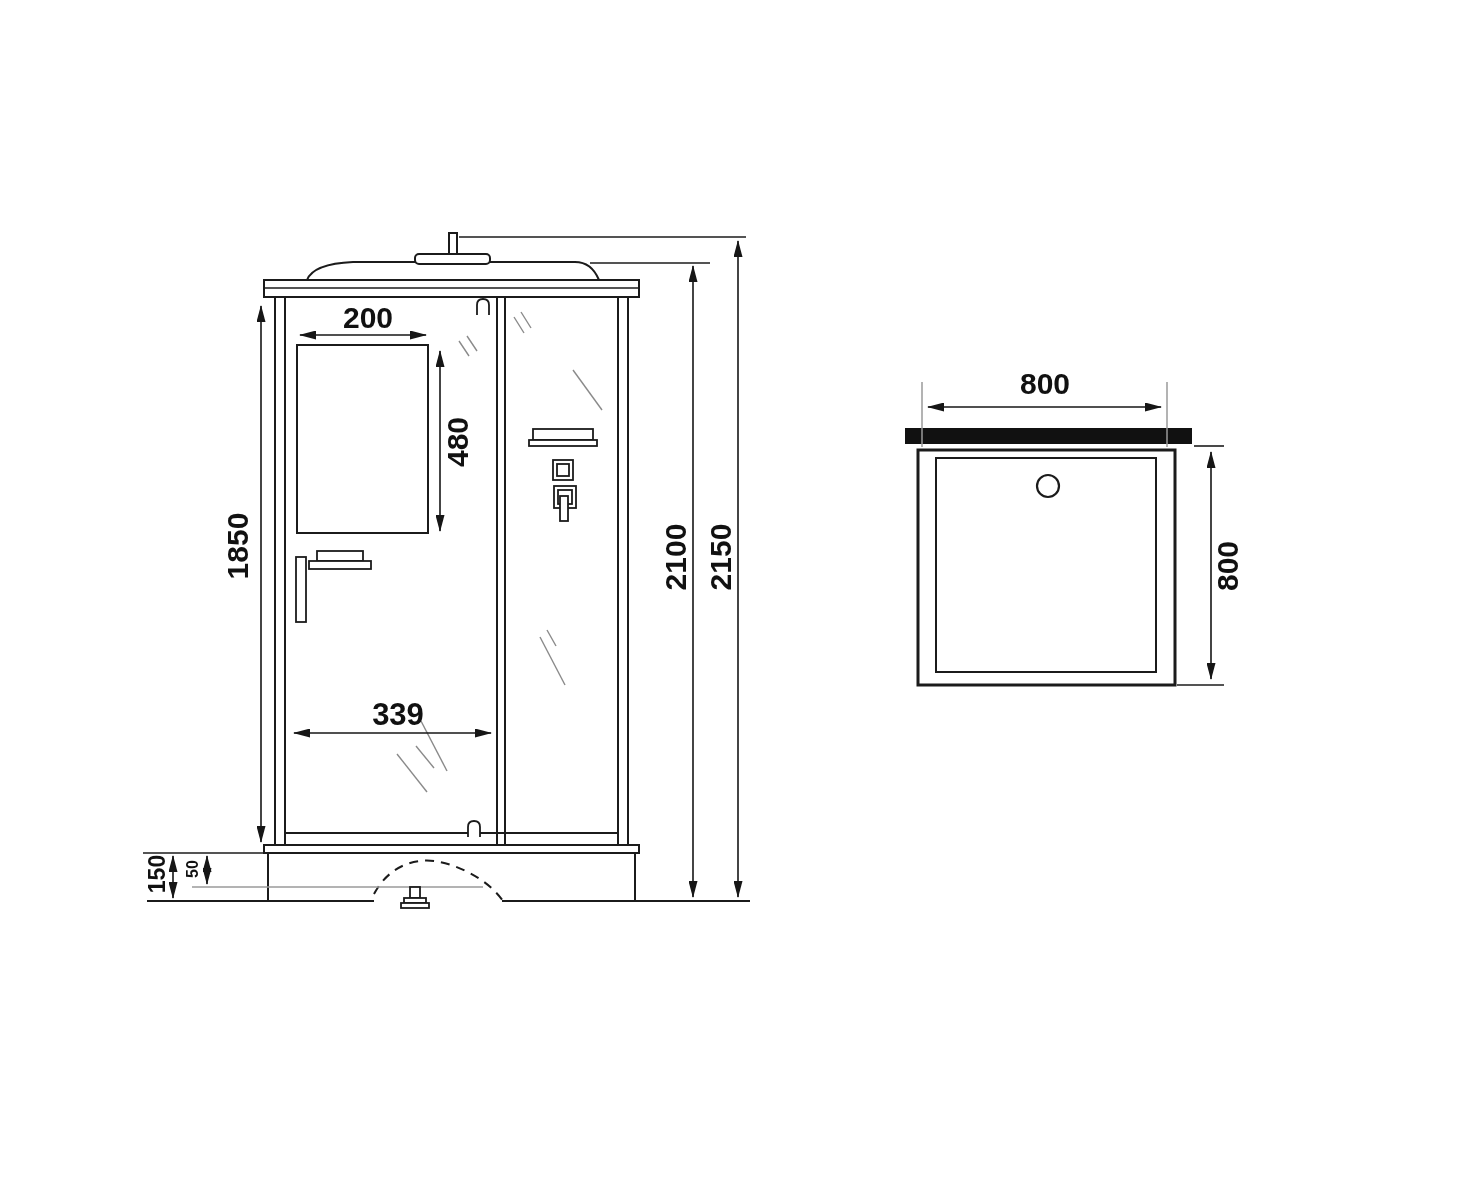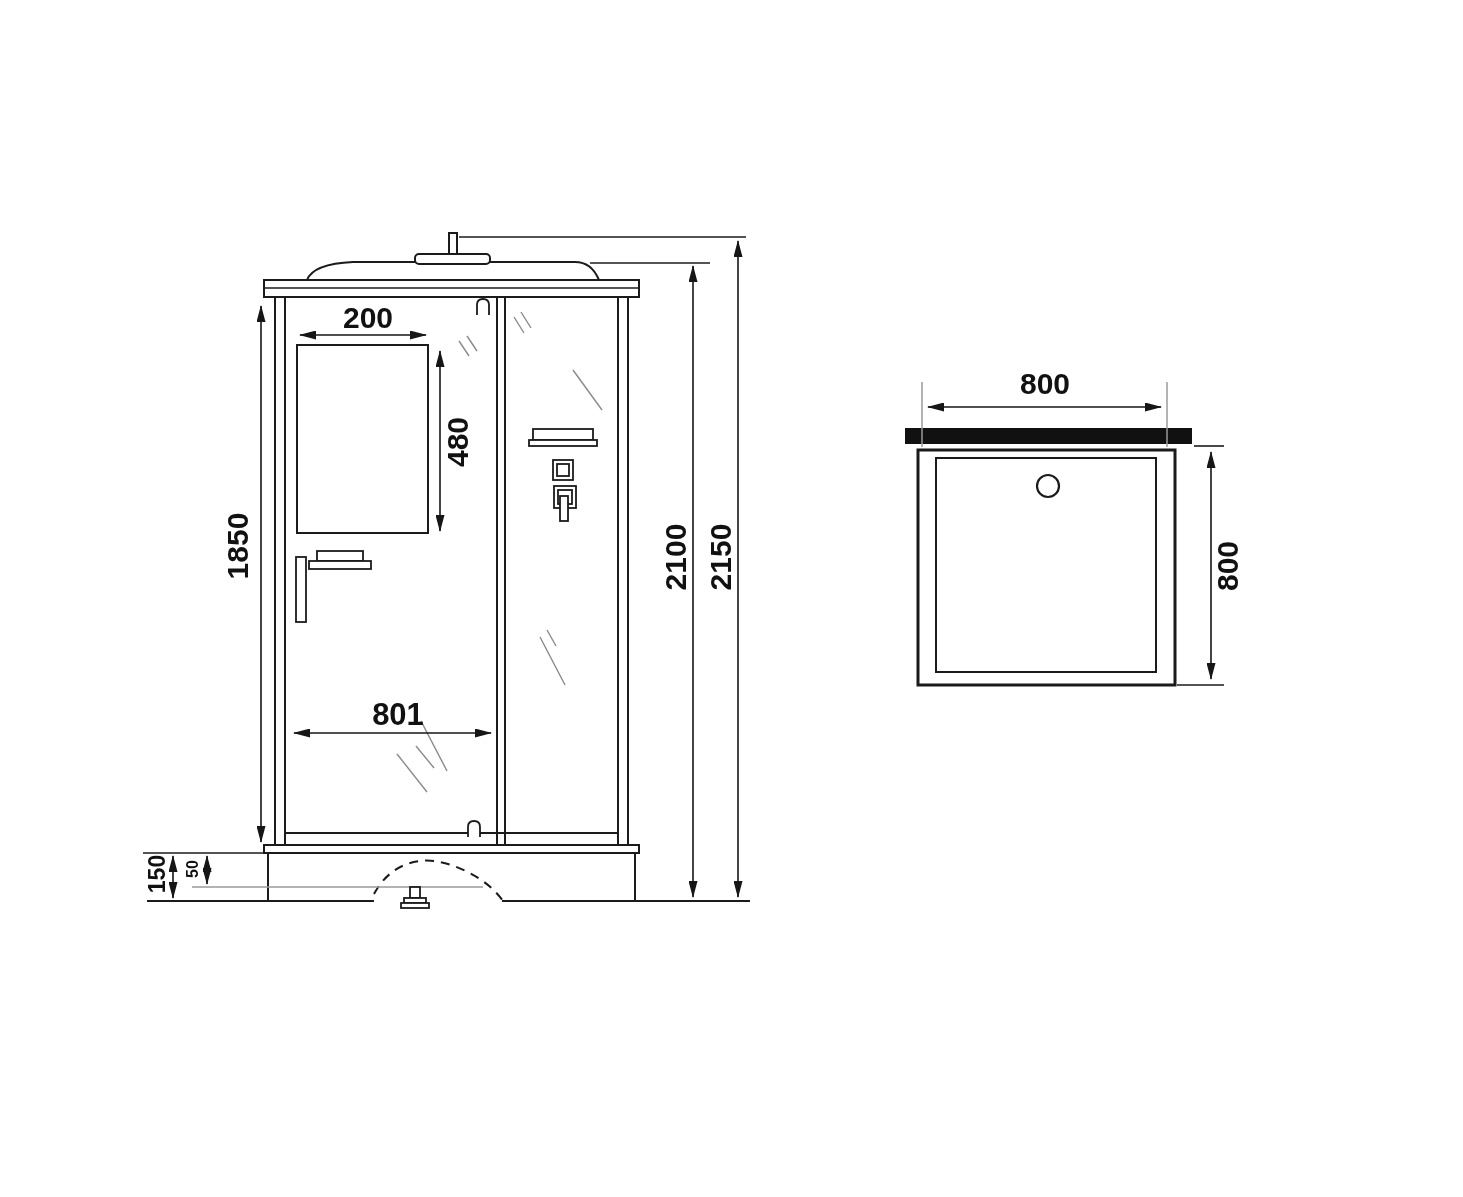--- a/index.html
+++ b/index.html
@@ -155,21 +155,21 @@
       </g>
     </g>
   </svg>
 
   <div class="dim-label fs30" style="left:368px;top:318px;">200</div>
 
   <div class="dim-label rot fs30" style="left:458px;top:442px;">480</div>
 
   <div class="dim-label rot fs30" style="left:238px;top:546px;">1850</div>
 
-  <div class="dim-label fs31" style="left:398px;top:714px;">801</div>
+  <div class="dim-label fs31" style="left:398px;top:714px;">339</div>
 
   <div class="dim-label rot fs30" style="left:676px;top:557px;">2100</div>
 
   <div class="dim-label rot fs30" style="left:721px;top:557px;">2150</div>
 
   <div class="dim-label rot fs23" style="left:157px;top:874px;">150</div>
 
   <div class="dim-label rot fs16" style="left:193px;top:869px;">50</div>
 
   <div class="dim-label fs30" style="left:1045px;top:384px;">800</div>

